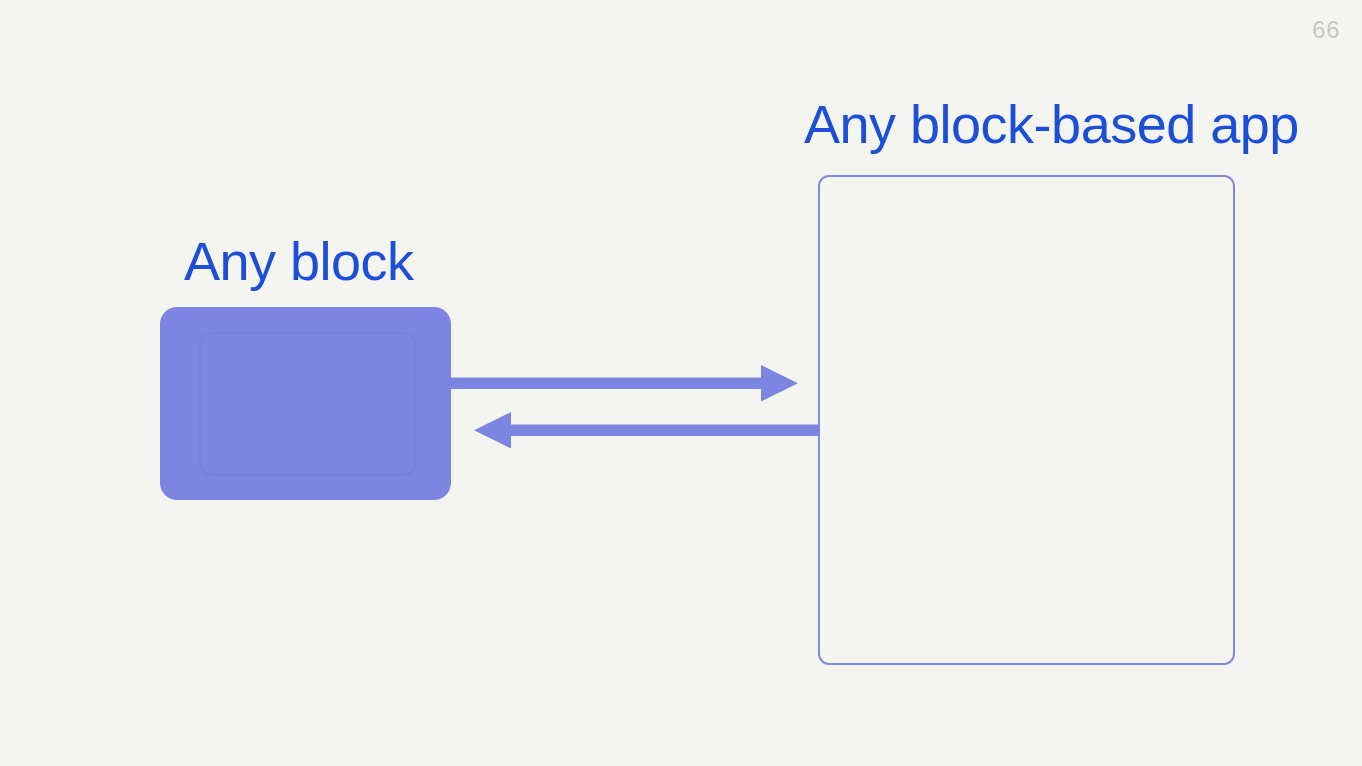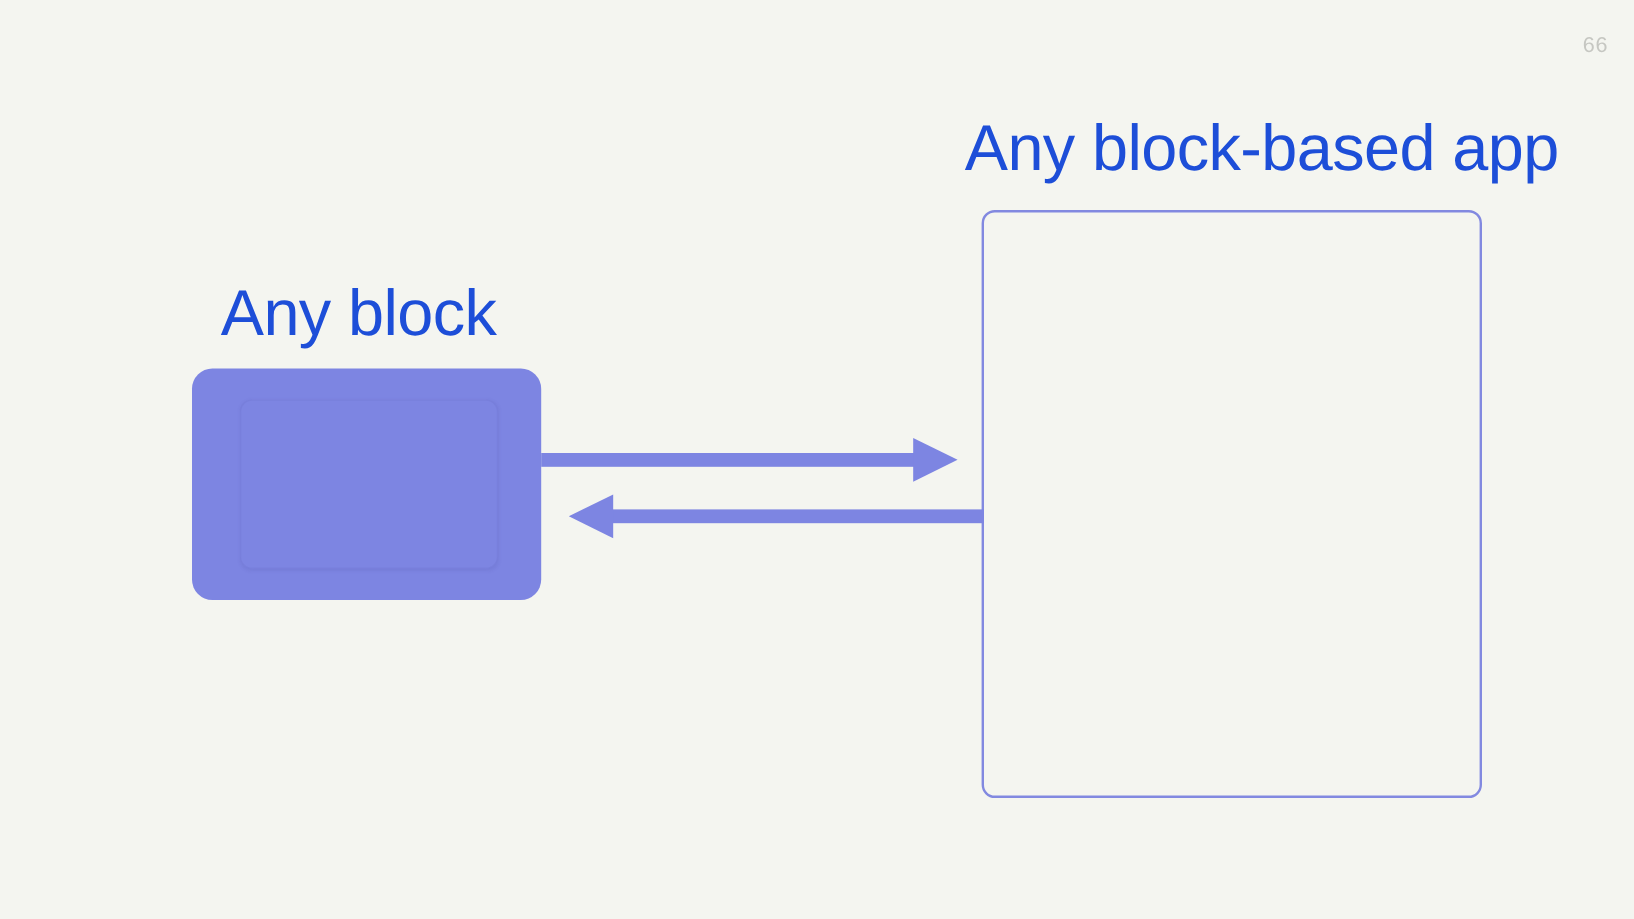--- a/index.html
+++ b/index.html
@@ -17,23 +17,23 @@
 
   .slide {
     position: absolute;
     inset: 0;
     background: #f4f5f0;
   }
 
   
   .page-number {
     position: absolute;
-    top: 27px;
+    top: 16px;
     right: 22px;
-    font-size: 18px;
+    font-size: 24px;
     letter-spacing: 0.5px;
     color: #c6c7c2;
     font-family: "Liberation Sans", sans-serif;
     user-select: none;
   }
 
   
   .heading {
     position: absolute;
     color: #1d4ed8;

